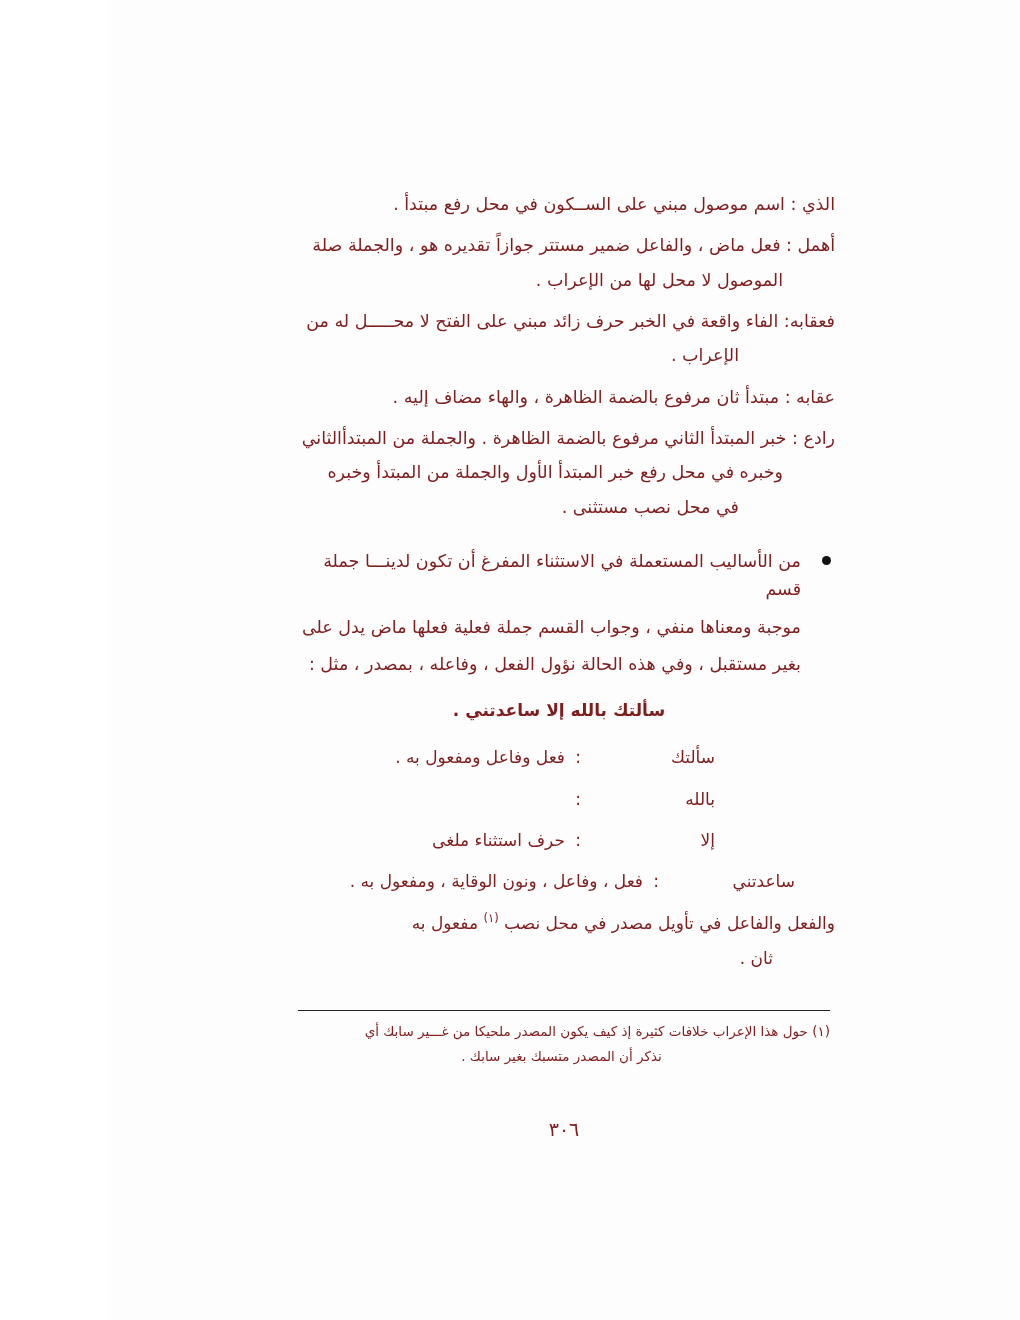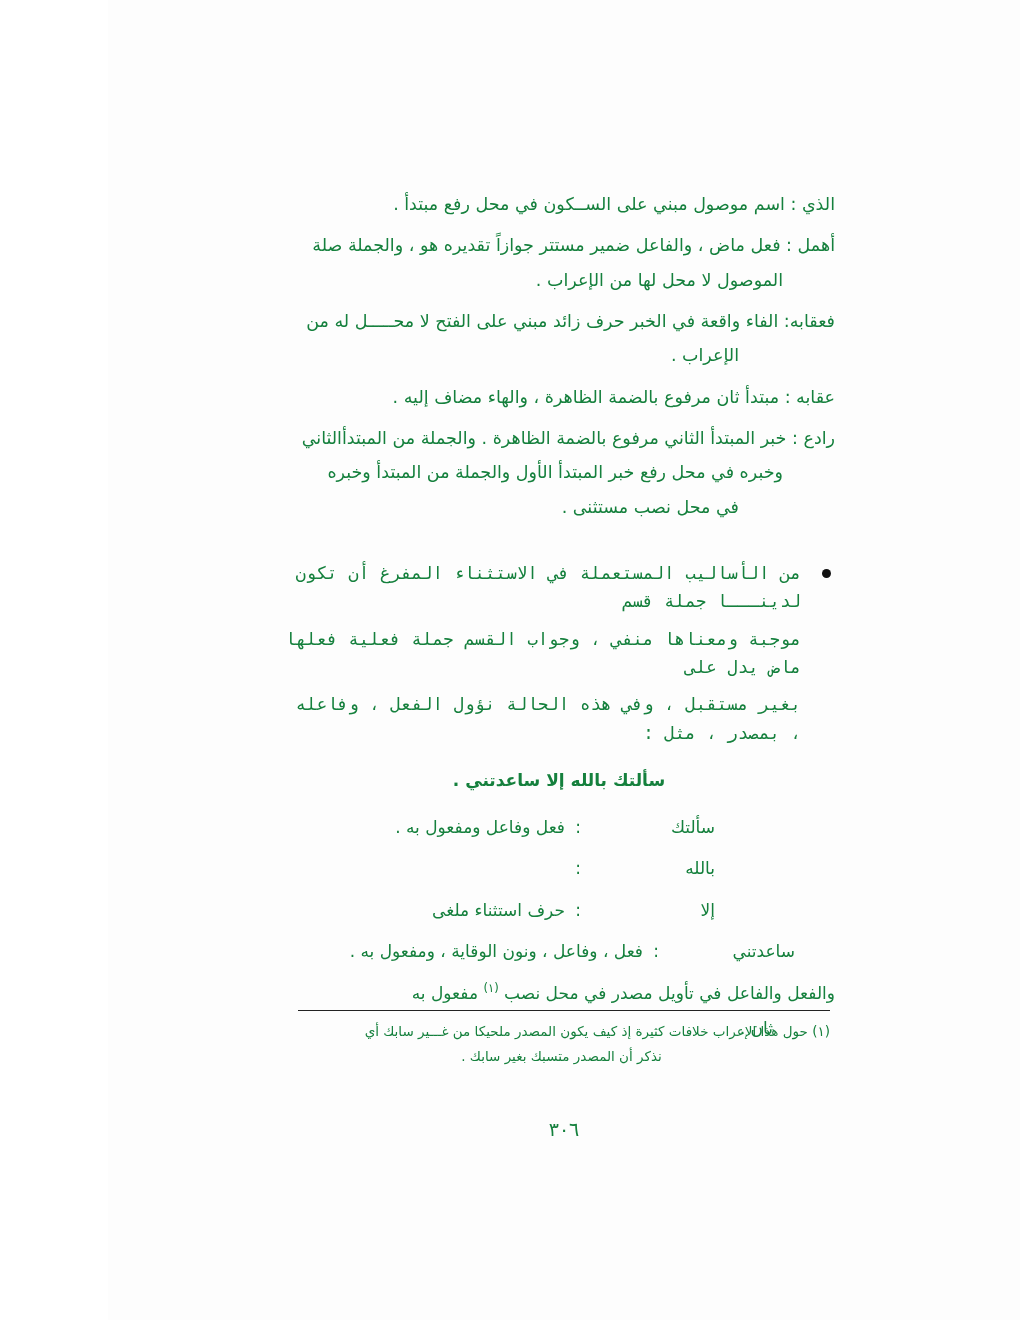--- a/index.html
+++ b/index.html
@@ -6,21 +6,21 @@
     margin: 0;
     padding: 0;
     background: #ffffff;
   }
   .page {
     position: relative;
     width: 912px;
     height: 1320px;
     background: #fdfdfd;
     font-family: "DejaVu Sans", sans-serif;
-    color: #15803d;
+    color: #7f1d1d;
     overflow: hidden;
   }
   .content {
     position: absolute;
     top: 190px;
     right: 185px;
     left: 175px;
     direction: rtl;
     text-align: right;
   }
@@ -30,24 +30,23 @@
     margin-bottom: 13px;
     letter-spacing: 0.2px;
   }
   .line.tight { margin-bottom: 6px; }
   .indent-1 { padding-right: 52px; }
   .indent-2 { padding-right: 96px; }
   .rightpad { padding-left: 30px; }
 
   .bullet-block {
     position: relative;
-    margin-top: 39px;
+    margin-top: 26px;
     margin-bottom: 10px;
     padding-right: 34px;
-    font-family: Liberation Mono, monospace;
   }
   .bullet-dot {
     position: absolute;
     right: 4px;
     top: 9px;
     width: 9px;
     height: 9px;
     background: #111;
     border-radius: 50%;
   }

